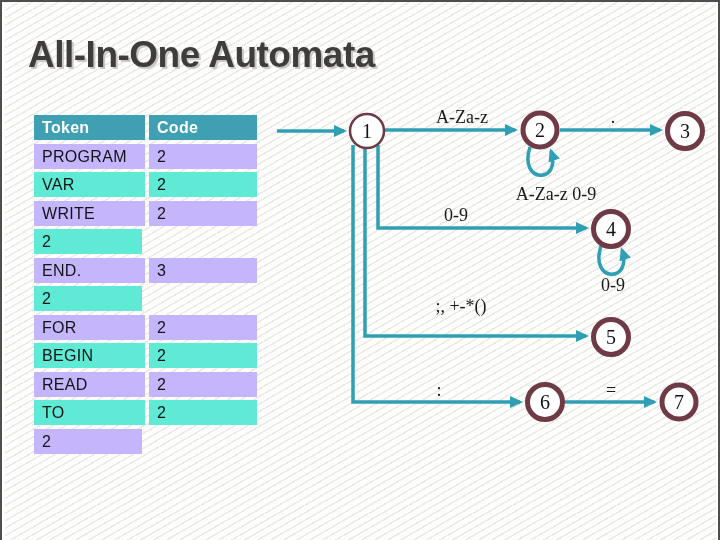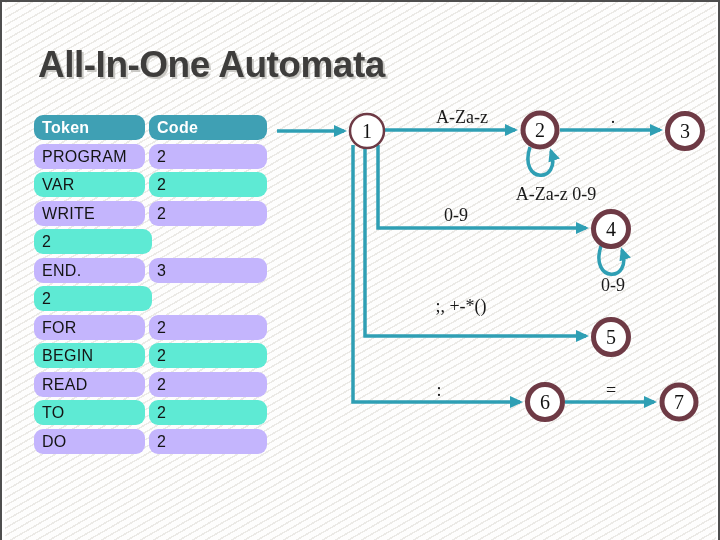--- a/index.html
+++ b/index.html
@@ -13,33 +13,33 @@
   .edge-left { left:0; top:0; width:2px; height:540px; }
   .edge-right { right:0; top:0; width:2px; height:540px; }
   .bg {
     position:absolute; left:5px; top:2px; right:4px; bottom:0; z-index:0;
     background-color:#f6f5f3;
     background-image:repeating-linear-gradient(150deg,
       rgba(222,220,214,0.45) 0px, rgba(222,220,214,0.45) 1.5px,
       rgba(255,255,255,0.85) 1.5px, rgba(255,255,255,0.85) 6.5px);
   }
   .slide-title {
-    position:absolute; left:28px; top:34px; margin:10px; z-index:2;
+    position:absolute; left:28px; top:34px; margin:0; z-index:2;
     font-size:37px; font-weight:bold; color:#3e3d3c;
     letter-spacing:-0.5px;
     text-shadow:2px 2px 0 #c9c8c4;
   }
   .token-table { position:absolute; left:34px; top:115px; z-index:2; }
   .t-row { display:flex; margin-bottom:3.5px; }
   .cell {
     width:111px; height:25px; line-height:25px; padding-left:8px;
     box-sizing:border-box; font-size:16px; color:#141414;
-    margin-right:4px; letter-spacing:0.3px; overflow:hidden; white-space:nowrap;border-radius:9px;
+    margin-right:4px; letter-spacing:0.3px; overflow:hidden; white-space:nowrap;
   }
-  .cell.code-col { width:118px; margin-right:0; }
+  .cell.code-col { width:108px; margin-right:0; }
   .t-head .cell { background:#3fa0b4; color:#ffffff; font-weight:bold; }
   .t-row.odd .cell { background:#c4b5fd; }
   .t-row.even .cell { background:#5eead4; }
   .diagram { position:absolute; left:0; top:0; z-index:3; }
   .tr-line { stroke:#2f9fb4; stroke-width:3.5; fill:none; stroke-linejoin:miter; }
   .state { fill:#ffffff; stroke:#6e3a45; }
   .state.start-state { stroke-width:2.5; }
   .state.accept-state { stroke-width:5; }
   .state-num {
     font-family:"Liberation Serif","DejaVu Serif",serif;
@@ -99,21 +99,20 @@
     </div>
     <div class="t-row odd">
       <div class="cell">READ</div>
       <div class="cell code-col">2</div>
     </div>
     <div class="t-row even">
       <div class="cell">TO</div>
       <div class="cell code-col">2</div>
     </div>
     <div class="t-row odd">
-      <div class="cell">DO</div>
       <div class="cell code-col">2</div>
     </div>
   </div>
 
   <svg class="diagram" width="720" height="540" viewBox="0 0 720 540">
     <defs>
       <marker id="arw" markerUnits="userSpaceOnUse" markerWidth="16" markerHeight="14" refX="10" refY="6" orient="auto">
         <path id="arw-path" d="M0,0 L13,6 L0,12 Z"></path>
       </marker>
     </defs>

